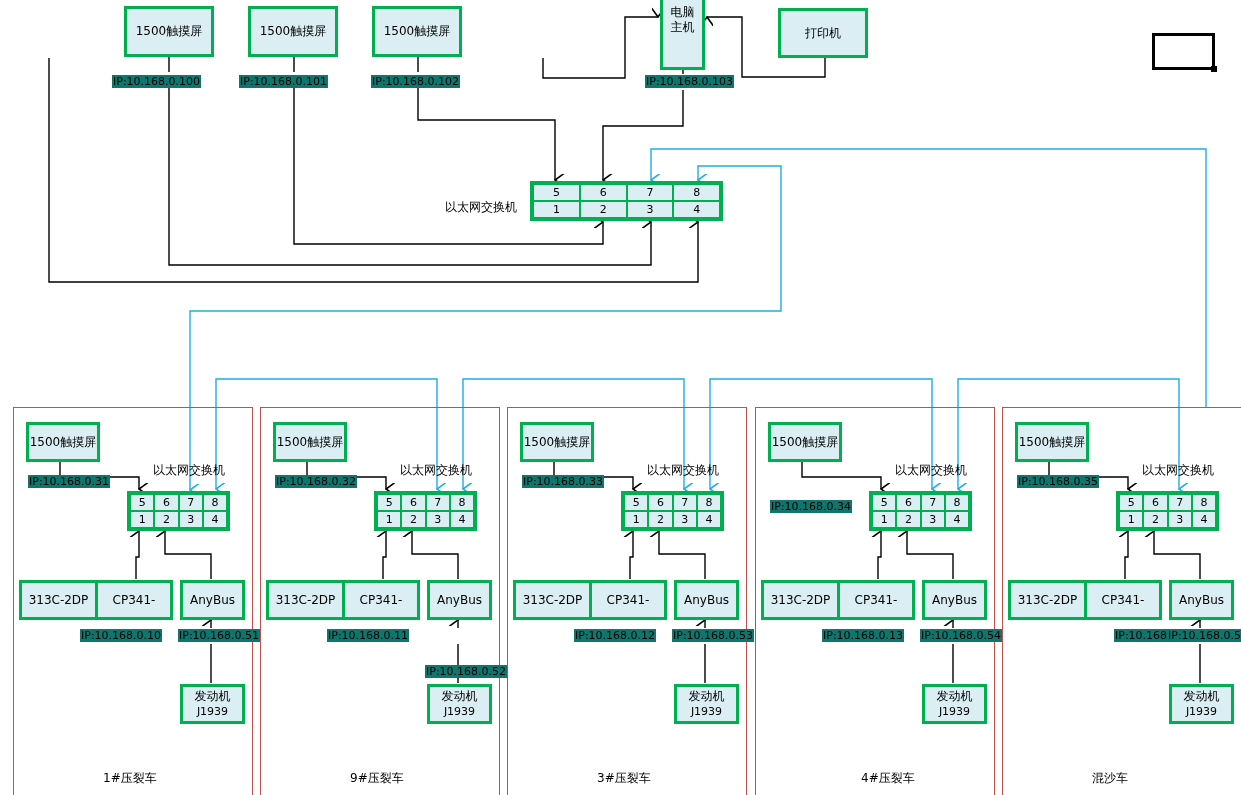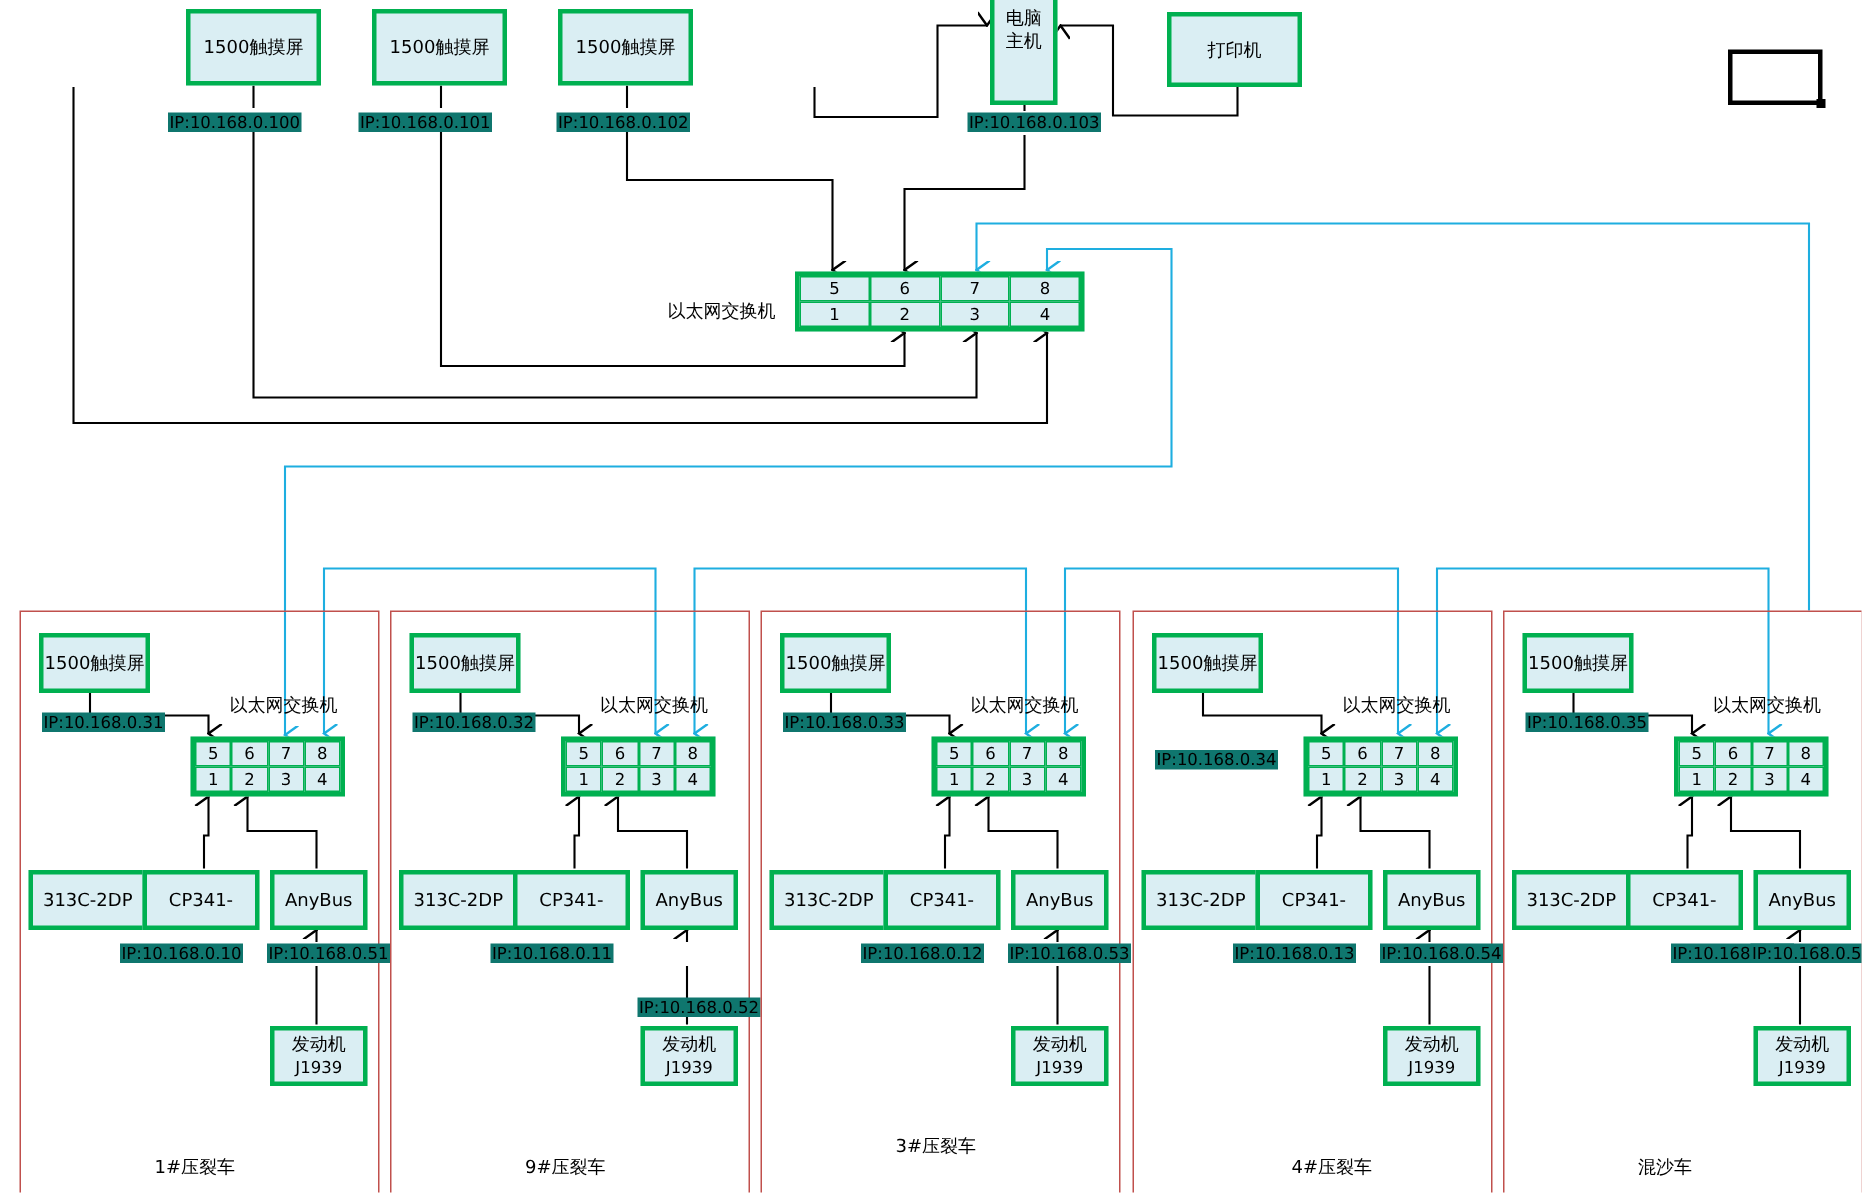--- a/index.html
+++ b/index.html
@@ -212,21 +212,21 @@
       </div>
       <div class="ip p-plc-ip" style="left: 66px; top: 221px;">IP:10.168.0.12</div>
       <div class="node p-anybus" style="left: 166px; top: 172px; width: 65px; height: 40px;">
         <span>AnyBus</span>
       </div>
       <div class="ip p-anybus-ip" style="left: 164px; top: 221px;">IP:10.168.0.53</div>
       <div class="node p-engine" style="flex-direction: column; left: 166px; top: 276px; width: 65px; height: 40px;">
         <span>发动机</span>
         <span style="font-size:11px">J1939</span>
       </div>
-      <div class="panel-title p-title" style="left: 89px; top: 348px;">3#压裂车</div>
+      <div class="panel-title p-title" style="left: 89px; top: 362px;">3#压裂车</div>
     </div>
 
     <div class="panel" style="left: 755px; top: 407px; width: 240px; height: 390px;">
       <div class="node p-hmi" style="left: 12px; top: 14px; width: 74px; height: 40px;">
         <span>1500触摸屏</span>
       </div>
       <div class="ip p-hmi-ip" style="left: 14px; top: 67px; margin-top: 25px;">IP:10.168.0.34</div>
       <div class="lbl p-sw-label" style="left: 139px; top: 54px;">以太网交换机</div>
       <div class="sw p-sw" style="left: 113px; top: 83px; width: 103px; height: 40px;">
         <div class="cell">5</div>

